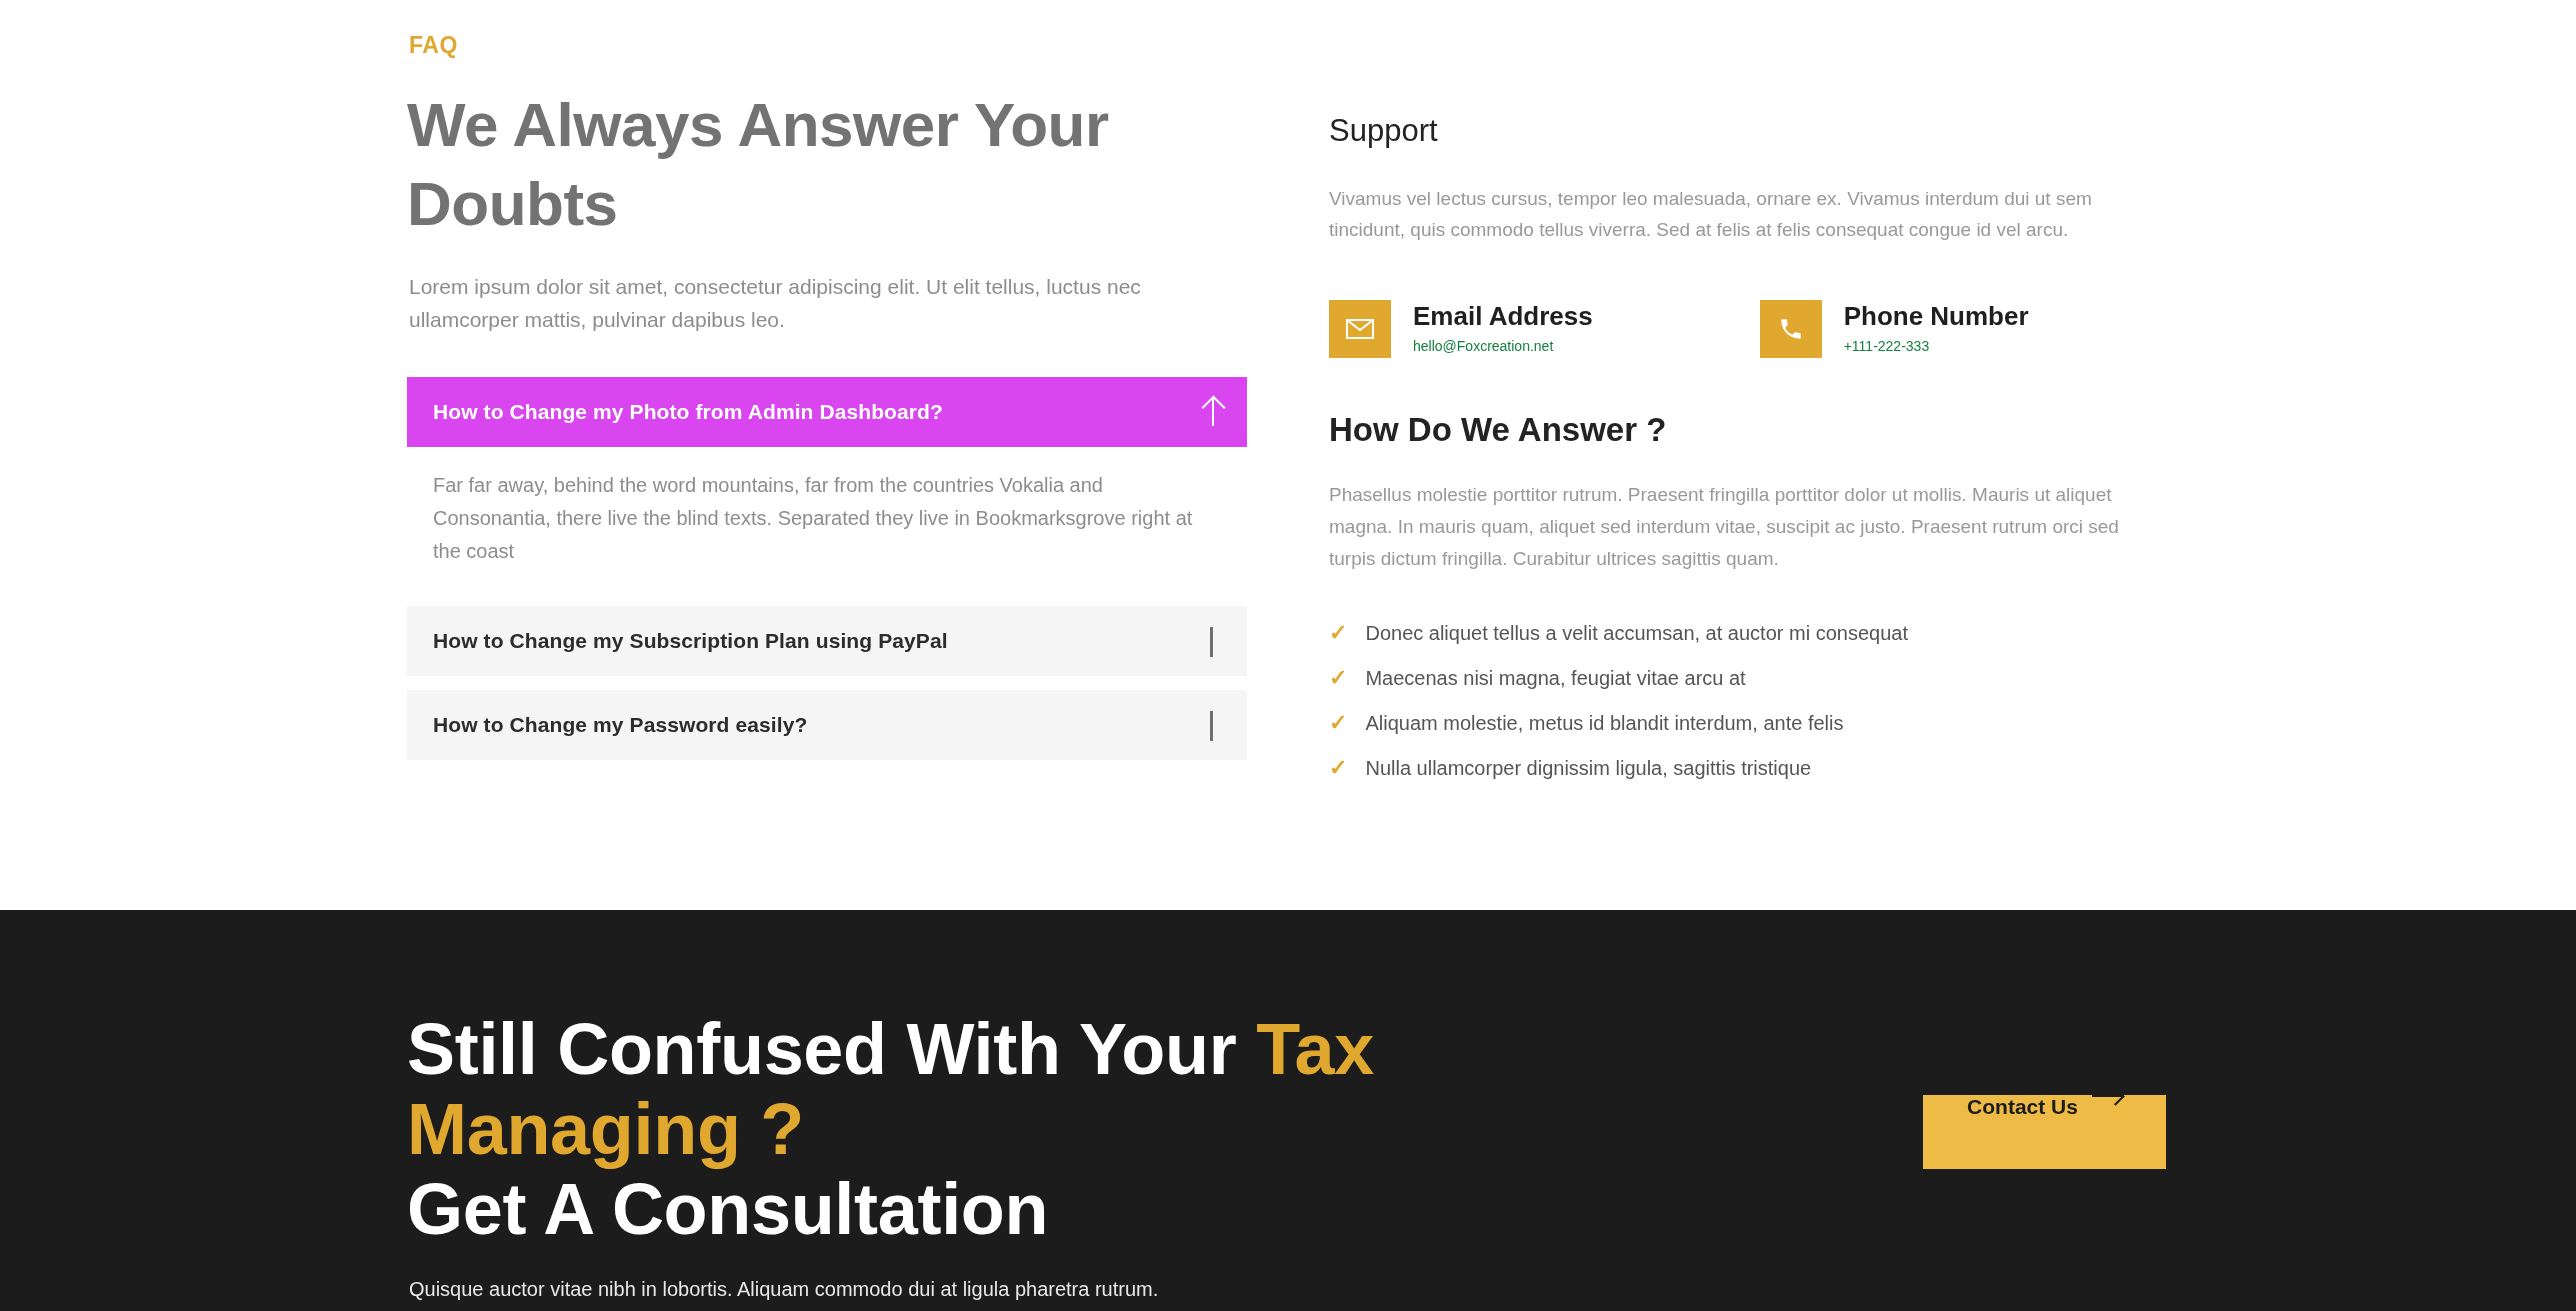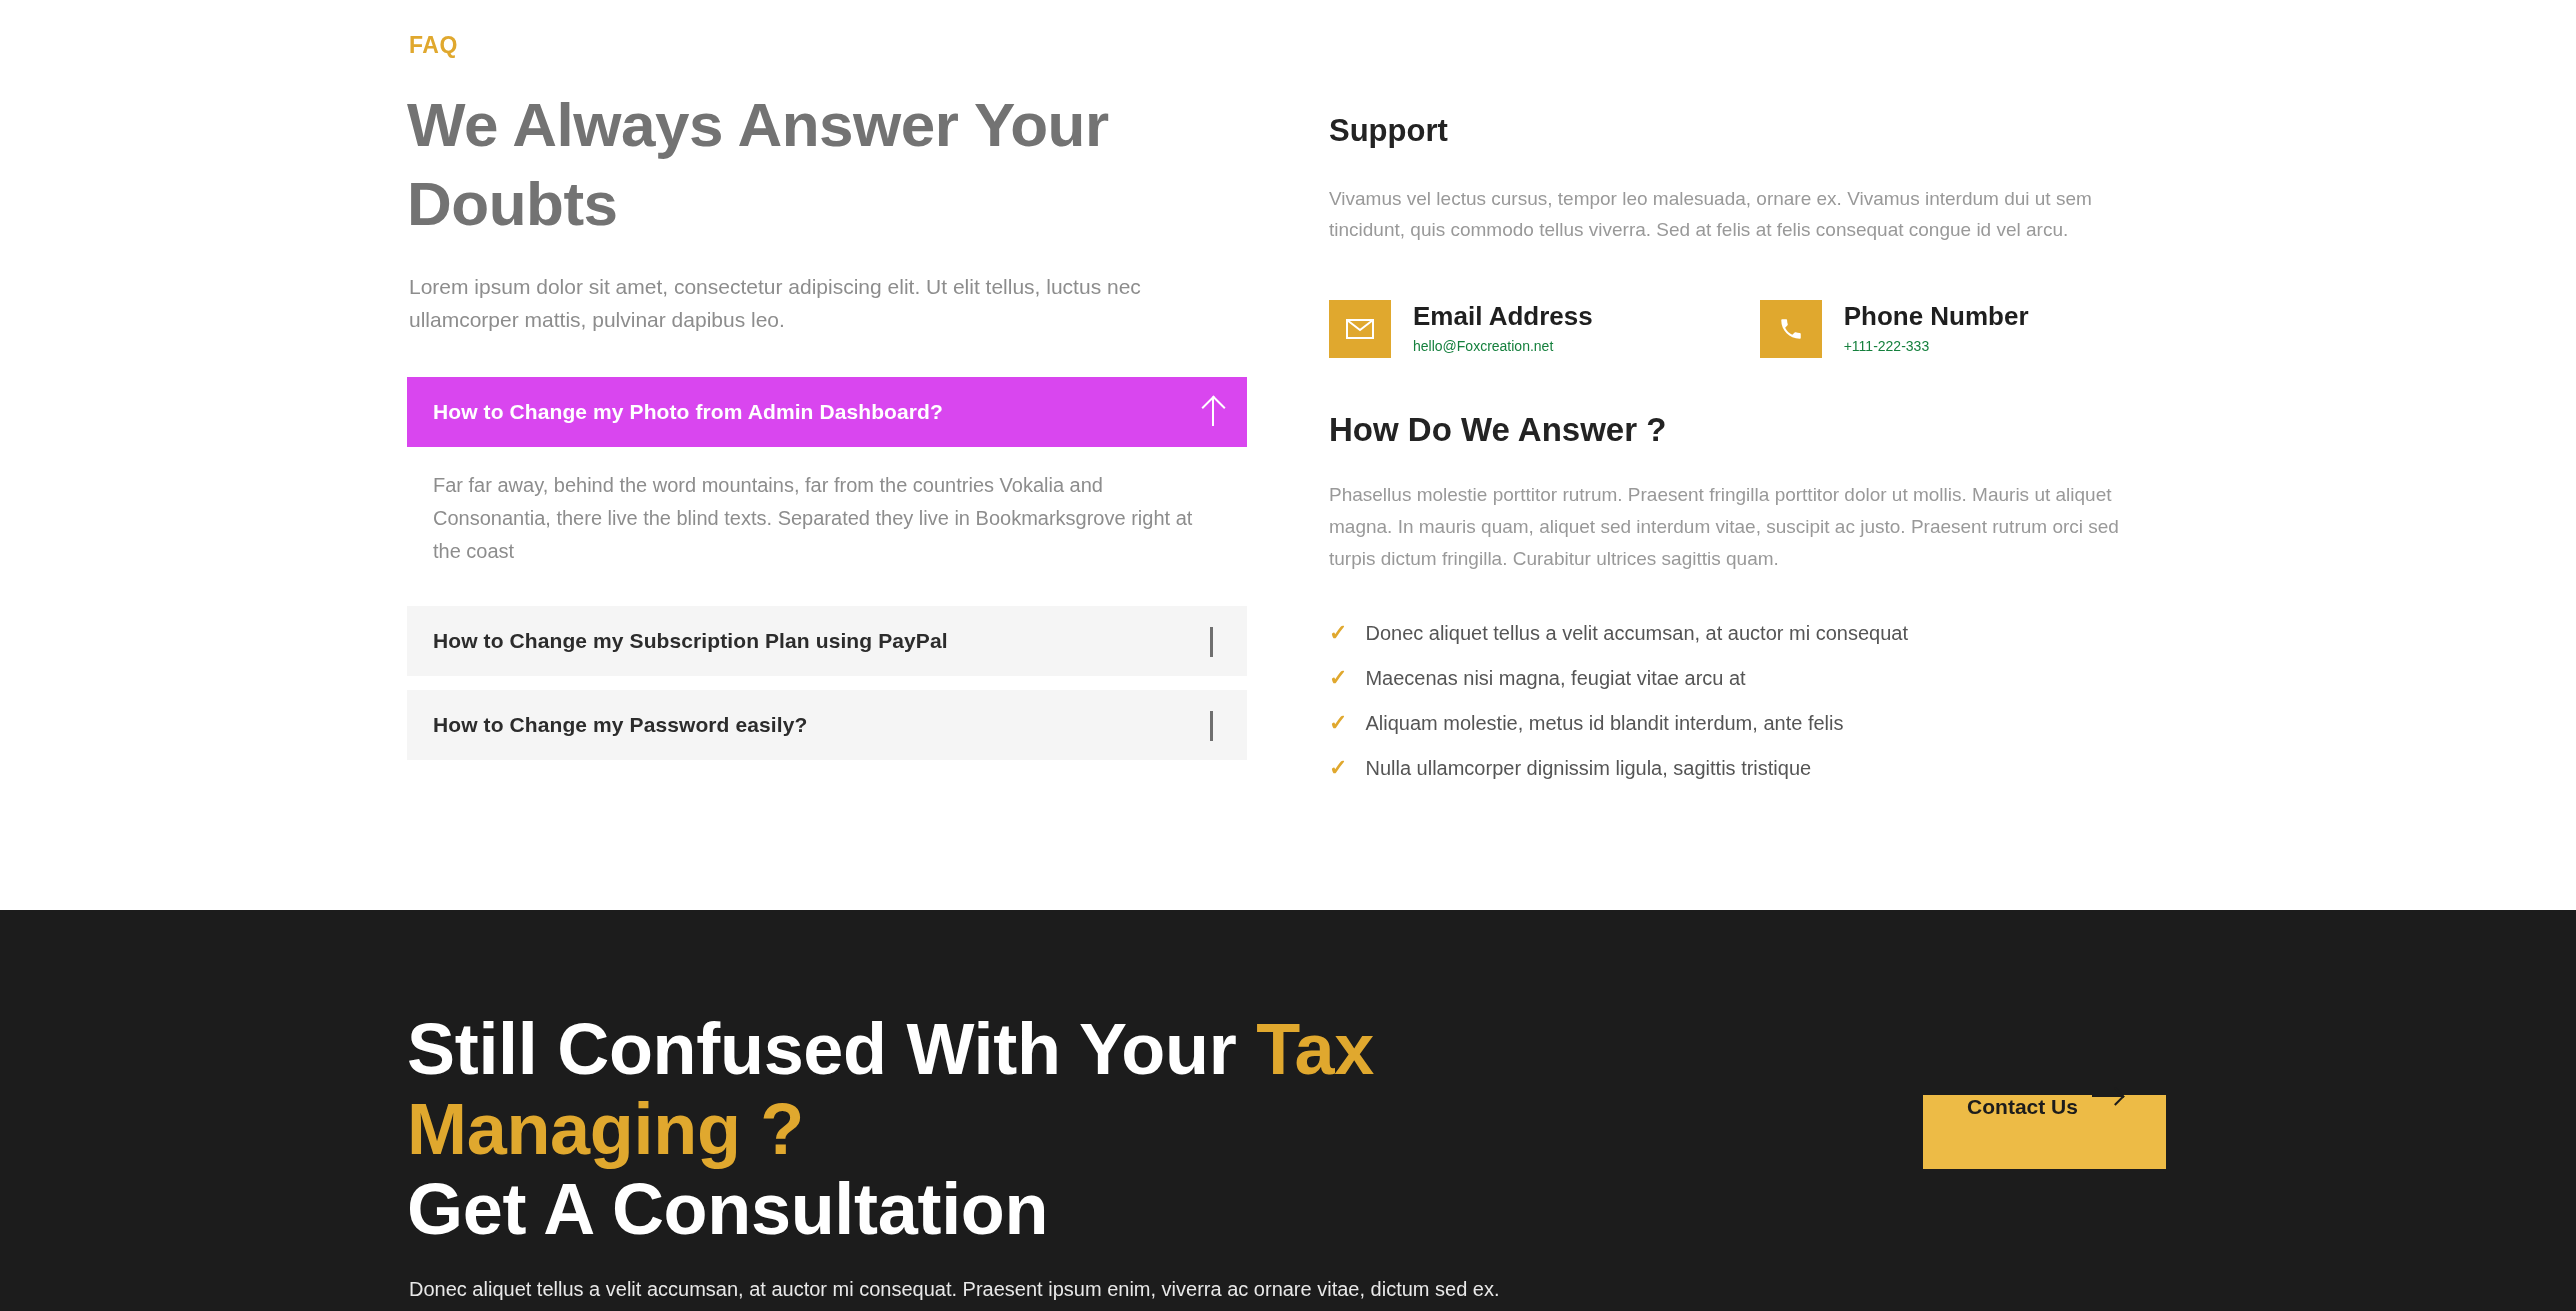--- a/index.html
+++ b/index.html
@@ -101,21 +101,21 @@
     width: 15px; height: 15px;
     border-left: 2px solid #ffffff;
     border-top: 2px solid #ffffff;
     transform: rotate(45deg);
   }
 
   
   .support-col { position: absolute; left: 1329px; top: 0; width: 894px; }
   .support-title {
     position: absolute; left: 0; top: 109px;
-    font-size: 31px; font-weight: 700; color: #232323;
+    font-size: 31px; font-weight: 400; color: #232323;
   }
   .support-desc {
     position: absolute; left: 0; top: 179px;
     width: 840px;
     font-size: 19px; line-height: 31px; color: #999999;
   }
 
   .contact-row { position: absolute; left: 0; top: 296px; display: flex; gap: 167px; }
   .contact-card { display: flex; align-items: flex-start; gap: 22px; }
   .contact-badge {
@@ -281,21 +281,20 @@
   </section>
 
   <section class="cta">
     <h2 class="cta-title">
       <span>Still Confused With Your </span><span class="hl">Tax Managing ?</span><br>
       <span>Get A Consultation</span>
     </h2>
   </section>
 
   <div class="cta-desc">
-    <div>Donec aliquet tellus a velit accumsan, at auctor mi consequat. Praesent ipsum enim, viverra ac ornare vitae, dictum sed ex.</div>
     <div>Quisque auctor vitae nibh in lobortis. Aliquam commodo dui at ligula pharetra rutrum.</div>
   </div>
 
   <button class="cta-btn">
     <span class="lbl">Contact Us</span>
     <span class="arrow-right"></span>
   </button>
 
 </div>
 

